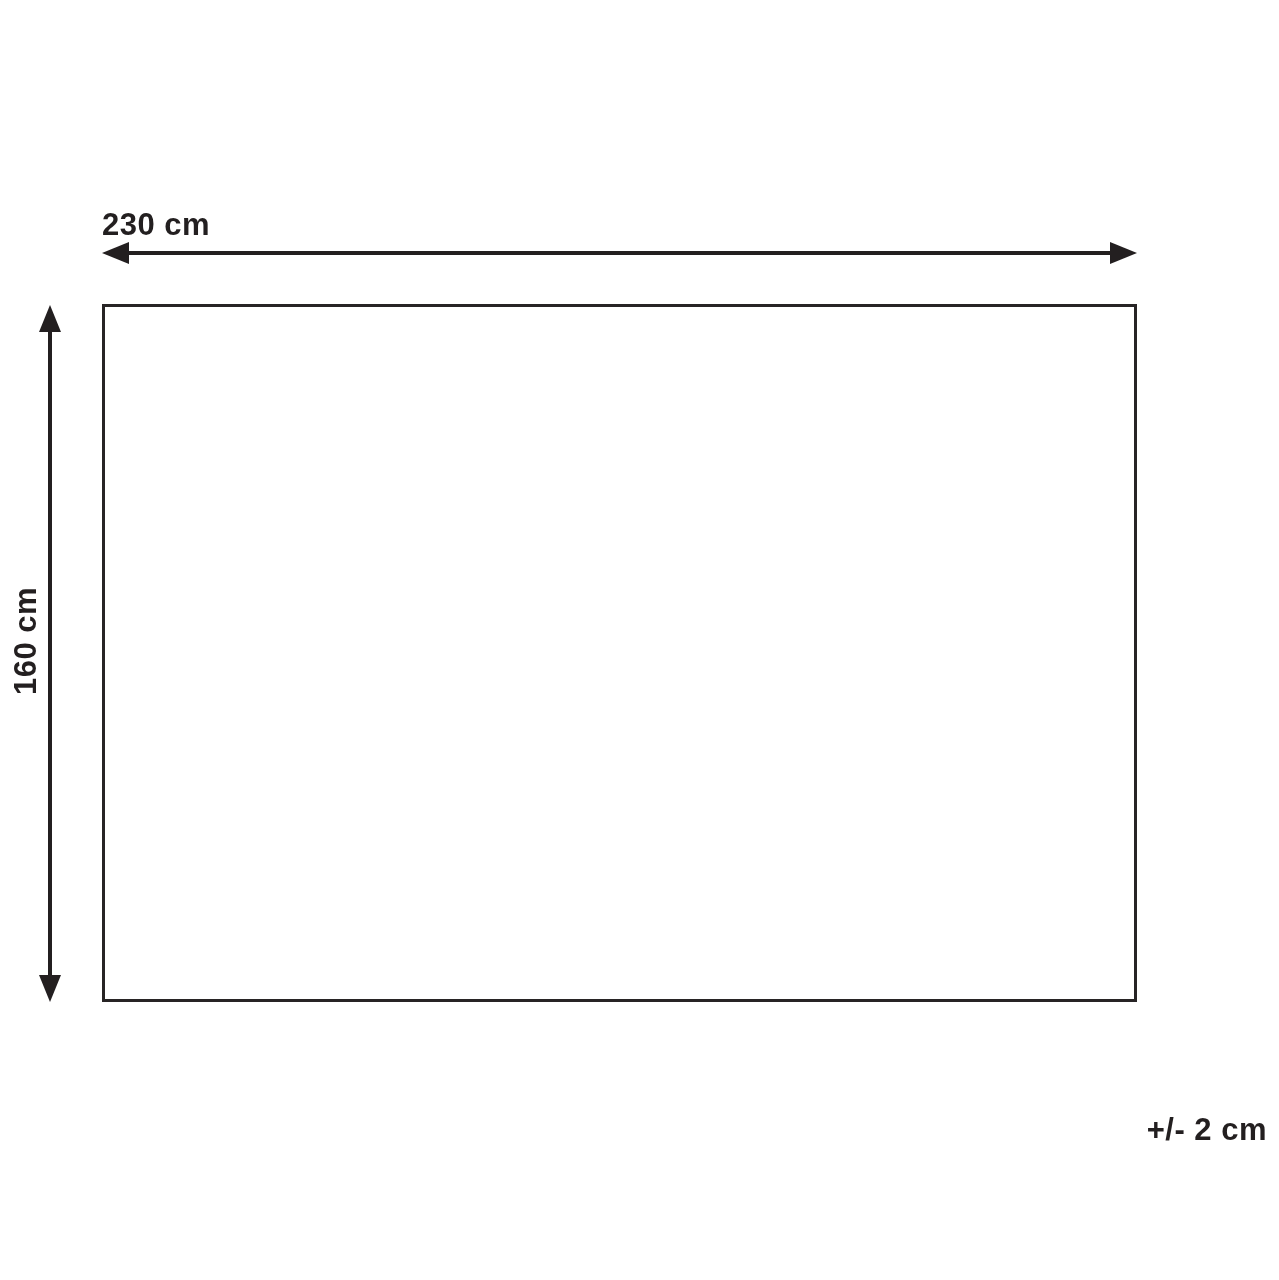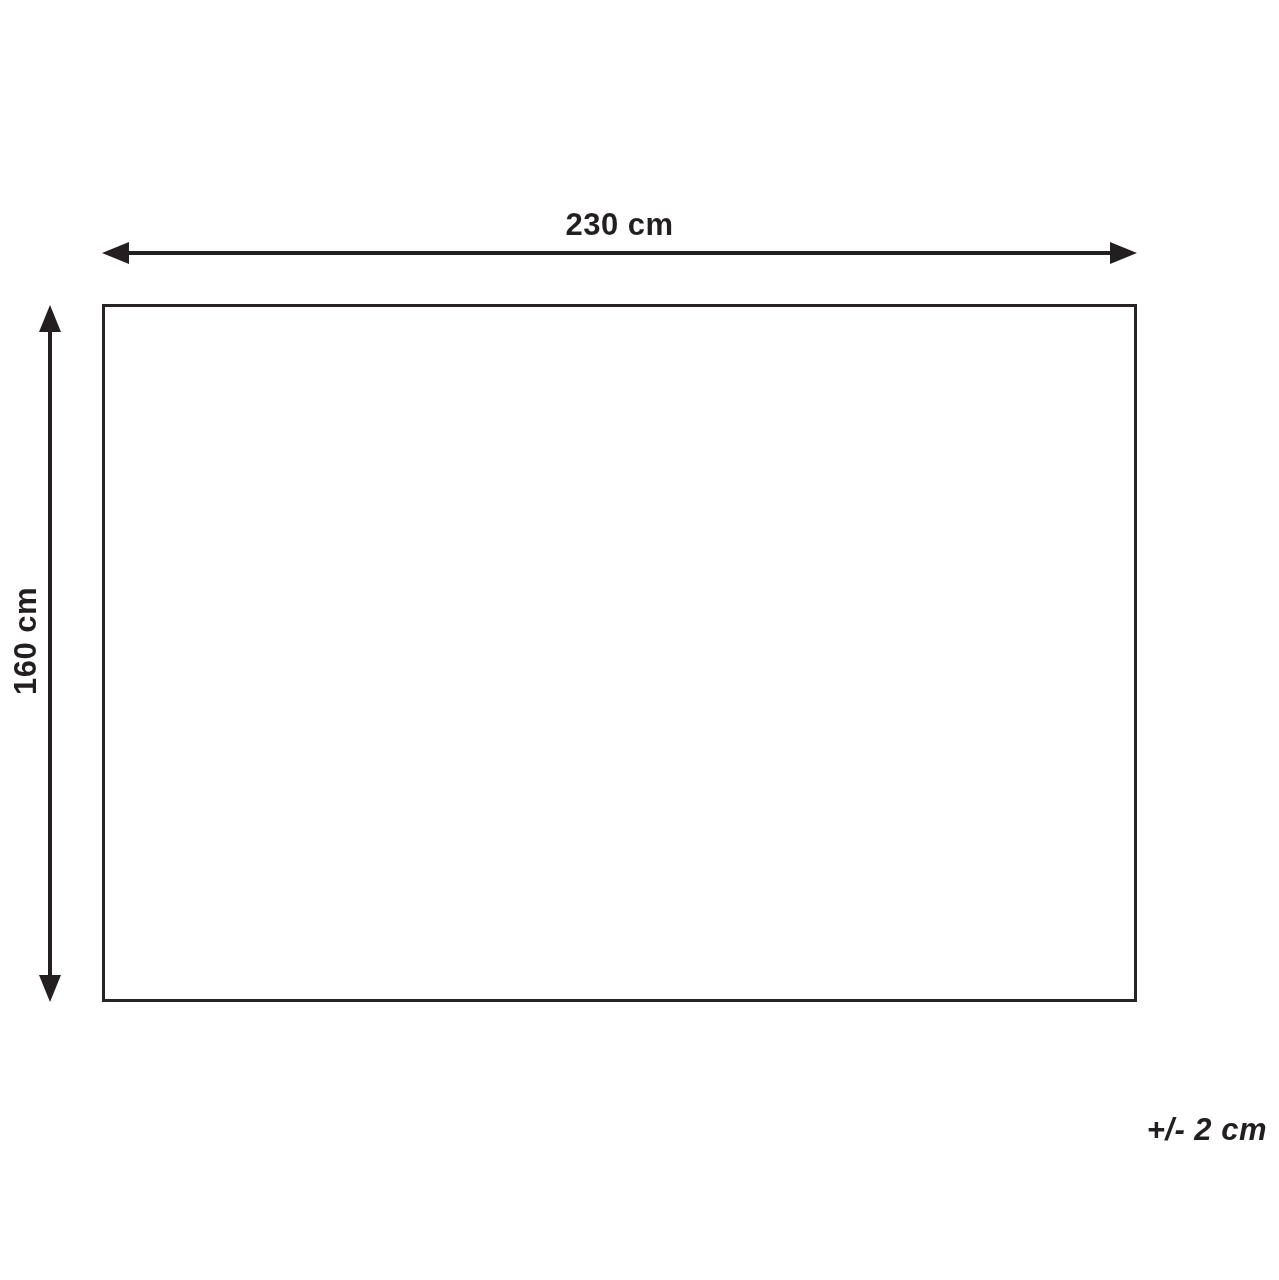--- a/index.html
+++ b/index.html
@@ -46,33 +46,31 @@
     color: #231f20;
     font-size: 31px;
     font-weight: bold;
     letter-spacing: 0.5px;
     white-space: nowrap;
   }
   .width-label {
     left: 102px;
     top: 207px;
     width: 1035px;
-    text-align: center;
   }
   .height-label {
     left: 26px;
     top: 641px;
     transform: translate(-50%, -50%) rotate(-90deg);
     transform-origin: center center;
   }
   .tolerance-label {
     right: 12px;
     top: 1112px;
     text-align: right;
-    font-style: italic;
   }
 </style>
 </head>
 <body>
 
 <div class="canvas">
 
   <div class="outline-rect"></div>
 
   <svg class="arrow-svg arrow-h" viewBox="0 0 1039 34" xmlns="http://www.w3.org/2000/svg">

